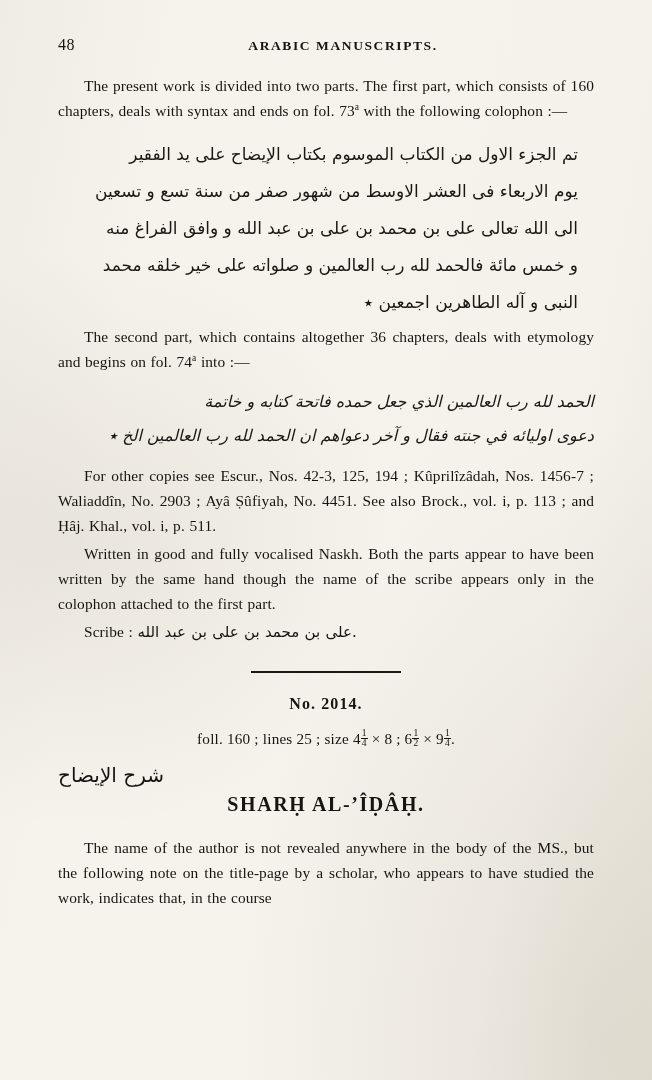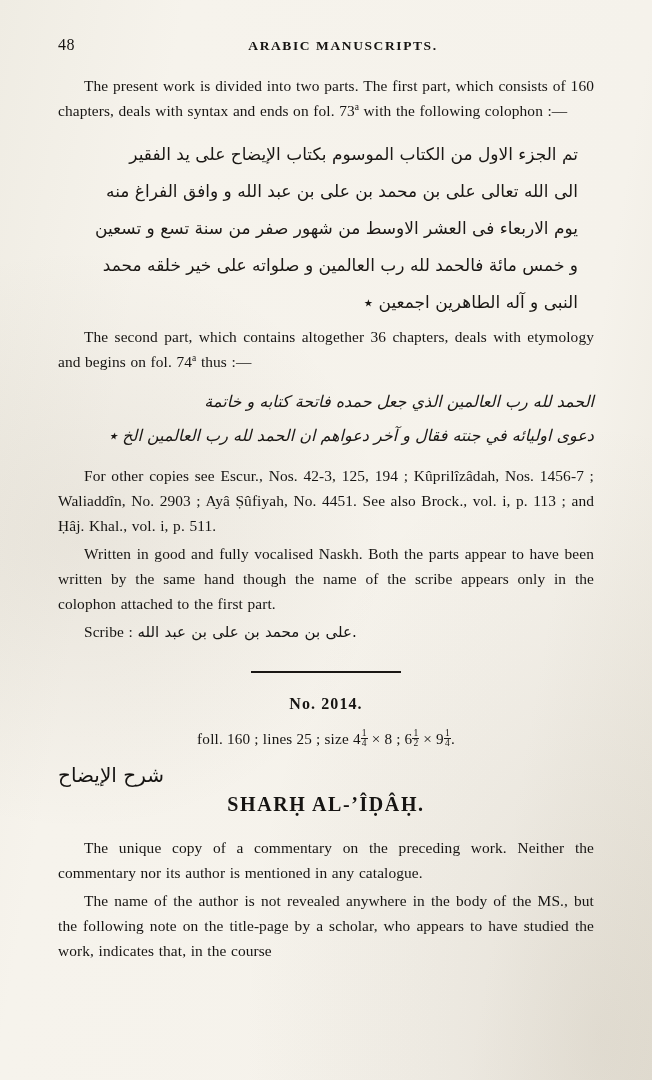--- a/index.html
+++ b/index.html
@@ -159,27 +159,27 @@
 
     <div class="running-head">
       <div class="folio-num">48</div>
       <div class="head-title">ARABIC MANUSCRIPTS.</div>
     </div>
 
     <p class="body indent"><span>The present work is divided into two parts. The first part, which consists of 160 chapters, deals with syntax and ends on fol. 73</span><sup class="fol">a</sup><span> with the following colophon :—</span></p>
 
     <div class="arabic-block b1">
       <span class="ln">تم الجزء الاول من الكتاب الموسوم بكتاب الإيضاح على يد الفقير</span>
+      <span class="ln">يوم الاربعاء فى العشر الاوسط من شهور صفر من سنة تسع و تسعين</span>
       <span class="ln">الى الله تعالى على بن محمد بن على بن عبد الله و وافق الفراغ منه</span>
-      <span class="ln">يوم الاربعاء فى العشر الاوسط من شهور صفر من سنة تسع و تسعين</span>
       <span class="ln">و خمس مائة فالحمد لله رب العالمين و صلواته على خير خلقه محمد</span>
       <span class="ln">النبى و آله الطاهرين اجمعين ٭</span>
     </div>
 
-    <p class="body indent"><span>The second part, which contains altogether 36 chapters, deals with etymology and begins on fol. 74</span><sup class="fol">a</sup><span> thus :—</span></p>
+    <p class="body indent"><span>The second part, which contains altogether 36 chapters, deals with etymology and begins on fol. 74</span><sup class="fol">a</sup><span> into :—</span></p>
 
     <div class="arabic-block b2">
       <span class="ln">الحمد لله رب العالمين الذي جعل حمده فاتحة كتابه و خاتمة</span>
       <span class="ln">دعوى اوليائه في جنته فقال و آخر دعواهم ان الحمد لله رب العالمين الخ ٭</span>
     </div>
 
     <div class="spacer-sm"></div>
 
     <p class="body indent">For other copies see Escur., Nos. 42-3, 125, 194 ; Kûprilîzâdah, Nos. 1456-7 ; Waliaddîn, No. 2903 ; Ayâ Ṣûfiyah, No. 4451.   See also Brock., vol. i, p. 113 ; and Ḥâj. Khal., vol. i, p. 511.</p>
 
@@ -191,18 +191,17 @@
     <div class="rule"></div>
 
     <div class="entry-no">No. 2014.</div>
 
     <div class="entry-meta"><span>foll. 160 ;  lines 25 ;  size </span><span>4</span><span class="frac"><span class="n">1</span><span class="d">4</span></span><span> × 8 ;  </span><span>6</span><span class="frac"><span class="n">1</span><span class="d">2</span></span><span> × 9</span><span class="frac"><span class="n">1</span><span class="d">4</span></span><span>.</span></div>
 
     <div class="entry-arabic-title">شرح الإيضاح</div>
 
     <div class="entry-title">SHARḤ AL-’ÎḌÂḤ.</div>
 
-    <p class="body indent">The unique copy of a commentary on the preceding work. Neither the commentary nor its author is mentioned in any catalogue.</p>
 
     <p class="body indent">The name of the author is not revealed anywhere in the body of the MS., but the following note on the title-page by a scholar, who appears to have studied the work, indicates that, in the course</p>
 
   </div>
 </div>
 
 </body></html>

